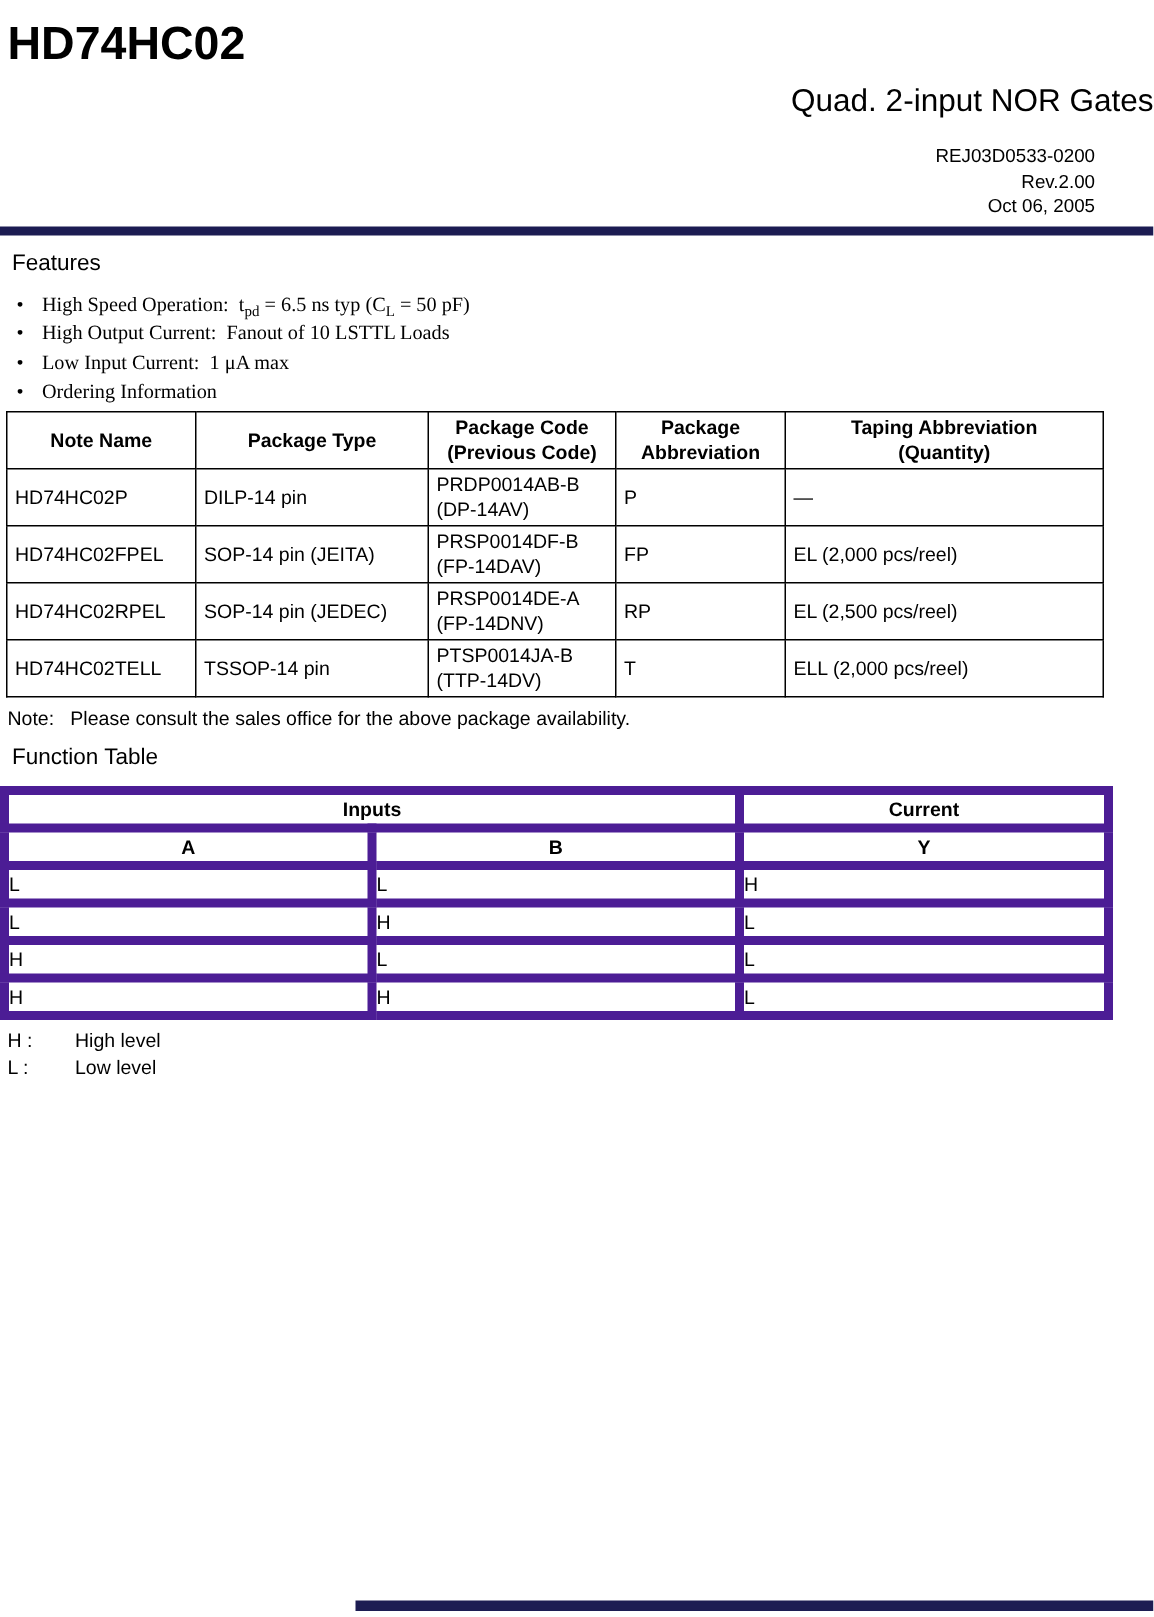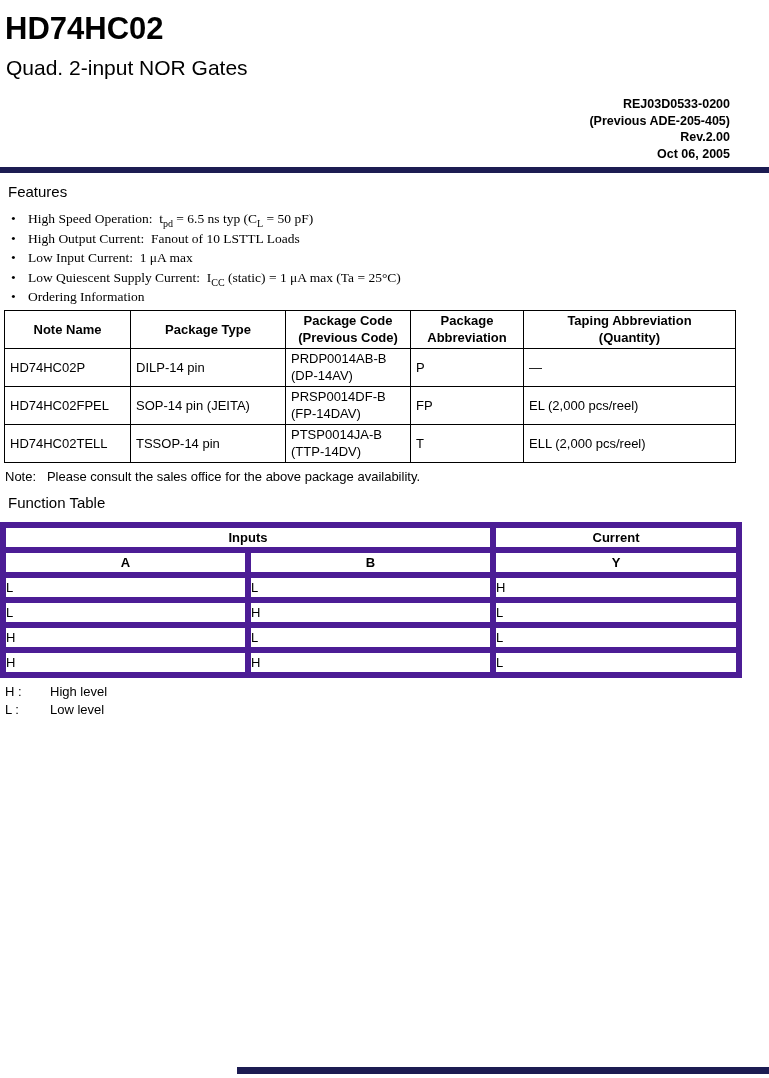--- a/index.html
+++ b/index.html
@@ -1,22 +1,22 @@
 <!DOCTYPE html>
 <html style="--rule-color: #1c1c52;"><head>
 <meta charset="utf-8">
 <style>
   html,body{margin:0;padding:0;}
   body{
     width:769px;height:1078px;background:#ffffff;color:#000;
     font-family:"Liberation Sans",sans-serif;position:relative;overflow:hidden;
   }
   .title{font-size:31px;font-weight:bold;margin:12px 0 0 5px;line-height:34px;letter-spacing:0;}
-  .subtitle{font-size:21px;margin:10px 0 16px 6px;line-height:24px;}
-  .doc-info{text-align:right;padding-right:39px;font-size:12.5px;line-height:16.5px;margin-top:12px;font-weight:bold;}
+  .subtitle{font-size:21px;margin:10px 0 16px 6px;line-height:24px;text-align:right;}
+  .doc-info{text-align:right;padding-right:39px;font-size:12.5px;line-height:16.5px;margin-top:12px;}
   .rule{height:6px;background:var(--rule-color,#1c1c52);margin-top:5px;}
   .section-heading{font-size:15px;font-weight:normal;margin:10px 0 0 8px;}
   ul.features{list-style:none;margin:9px 0 0 0;padding:0;font-family:"Liberation Serif",serif;font-size:13.5px;}
   ul.features li{position:relative;padding-left:28px;line-height:19.5px;white-space:pre-wrap;}
   ul.features li::before{content:"\2022";position:absolute;left:11px;}
   sub{font-size:10px;line-height:0;}
   table{border-collapse:collapse;table-layout:fixed;}
   .ordering{margin:3px 0 0 4px;width:731px;font-size:13px;}
   .ordering th,.ordering td{border:1px solid #000;padding:0 5px;}
   .ordering th{font-weight:bold;text-align:center;height:37px;line-height:17px;}
@@ -32,33 +32,31 @@
   .bottom-bar{position:absolute;left:237px;right:0;bottom:4px;height:7px;background:var(--rule-color,#1c1c52);}
 </style>
 </head>
 <body>
 
 <div class="title">HD74HC02</div>
 <div class="subtitle">Quad. 2-input NOR Gates</div>
 
 <div class="doc-info">
     <div>REJ03D0533-0200</div>
-    <div>(Previous ADE-205-405)</div>
     <div>Rev.2.00</div>
     <div>Oct 06, 2005</div>
   </div>
 
 <div class="rule"></div>
 
 <div class="section-heading">Features</div>
 <ul class="features">
     <li><span>High Speed Operation:  t</span><sub>pd</sub><span> = 6.5 ns typ (C</span><sub>L</sub><span> = 50 pF)</span></li>
     <li><span>High Output Current:  Fanout of 10 LSTTL Loads</span></li>
     <li><span>Low Input Current:  1 μA max</span></li>
-    <li><span>Low Quiescent Supply Current:  I</span><sub>CC</sub><span> (static) = 1 μA max (Ta = 25°C)</span></li>
     <li><span>Ordering Information</span></li>
   </ul>
 
 <table class="ordering">
   <colgroup>
     <col style="width:126px">
       <col style="width:155px">
       <col style="width:125px">
       <col style="width:113px">
       <col style="width:212px">
@@ -113,20 +111,38 @@
         </td>
         <td>
           <div>PRSP0014DF-B</div>
           <div>(FP-14DAV)</div>
         </td>
         <td>
           <div>FP</div>
         </td>
         <td>
           <div>EL (2,000 pcs/reel)</div>
+        </td>
+      </tr>
+      <tr>
+        <td>
+          <div>HD74HC02RPEL</div>
+        </td>
+        <td>
+          <div>SOP-14 pin (JEDEC)</div>
+        </td>
+        <td>
+          <div>PRSP0014DE-A</div>
+          <div>(FP-14DNV)</div>
+        </td>
+        <td>
+          <div>RP</div>
+        </td>
+        <td>
+          <div>EL (2,500 pcs/reel)</div>
         </td>
       </tr>
       <tr>
         <td>
           <div>HD74HC02TELL</div>
         </td>
         <td>
           <div>TSSOP-14 pin</div>
         </td>
         <td>

